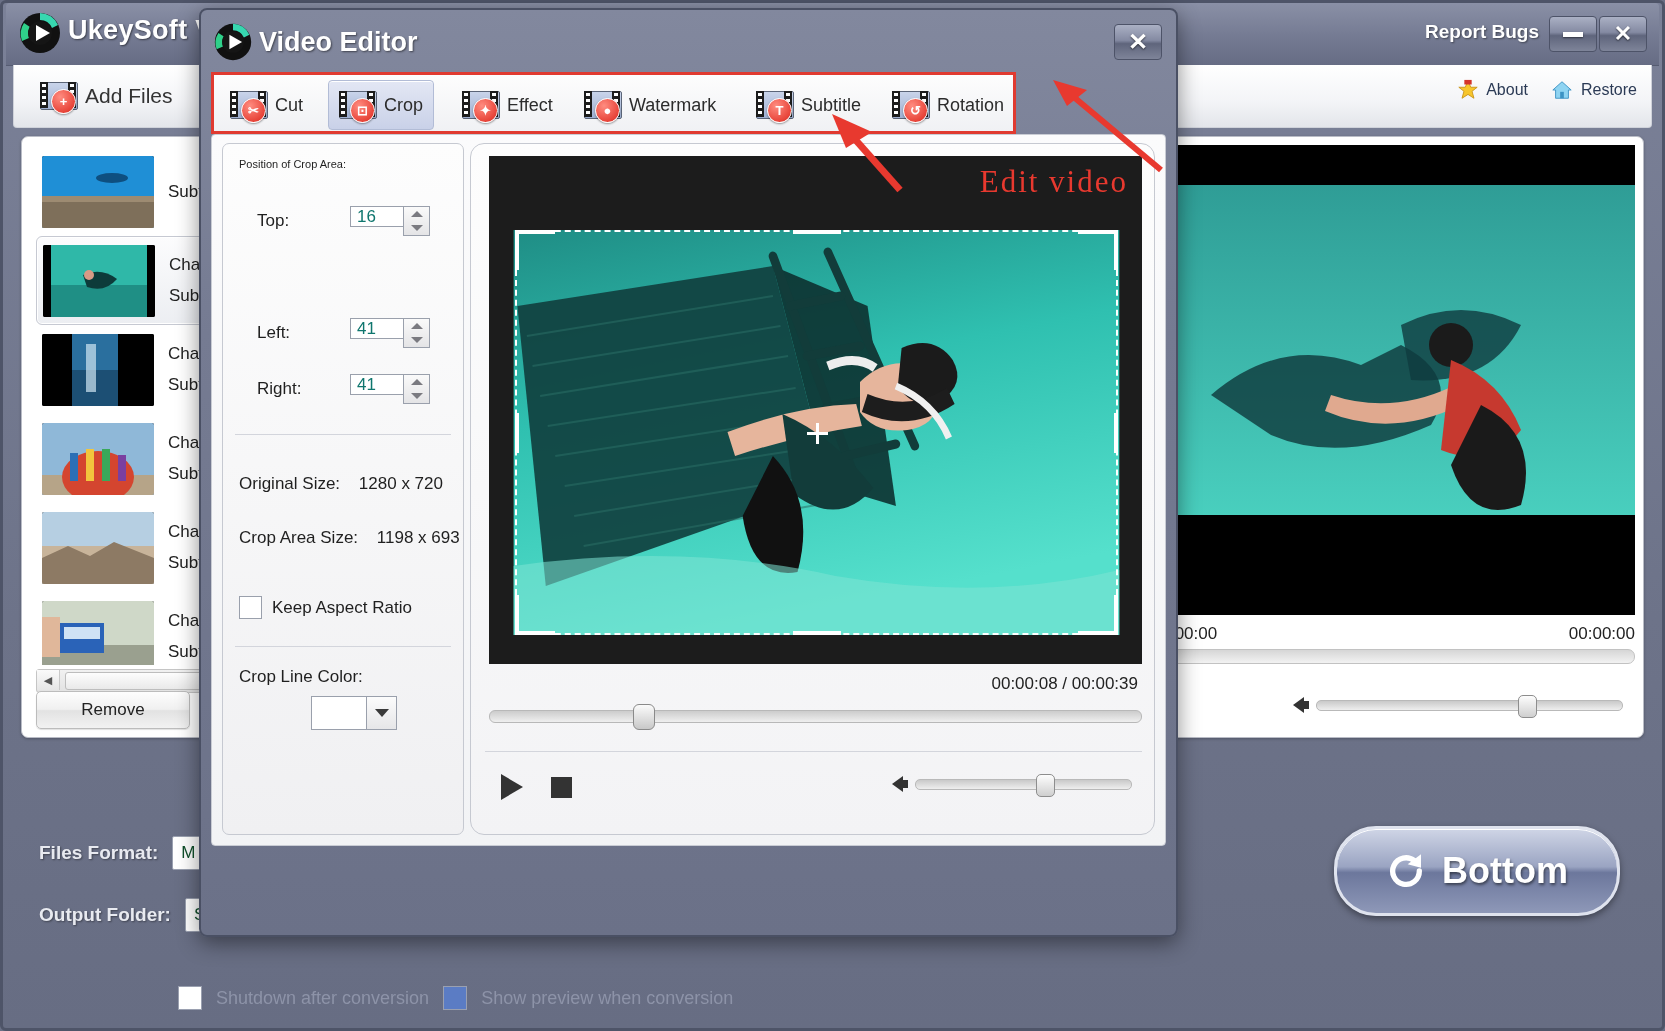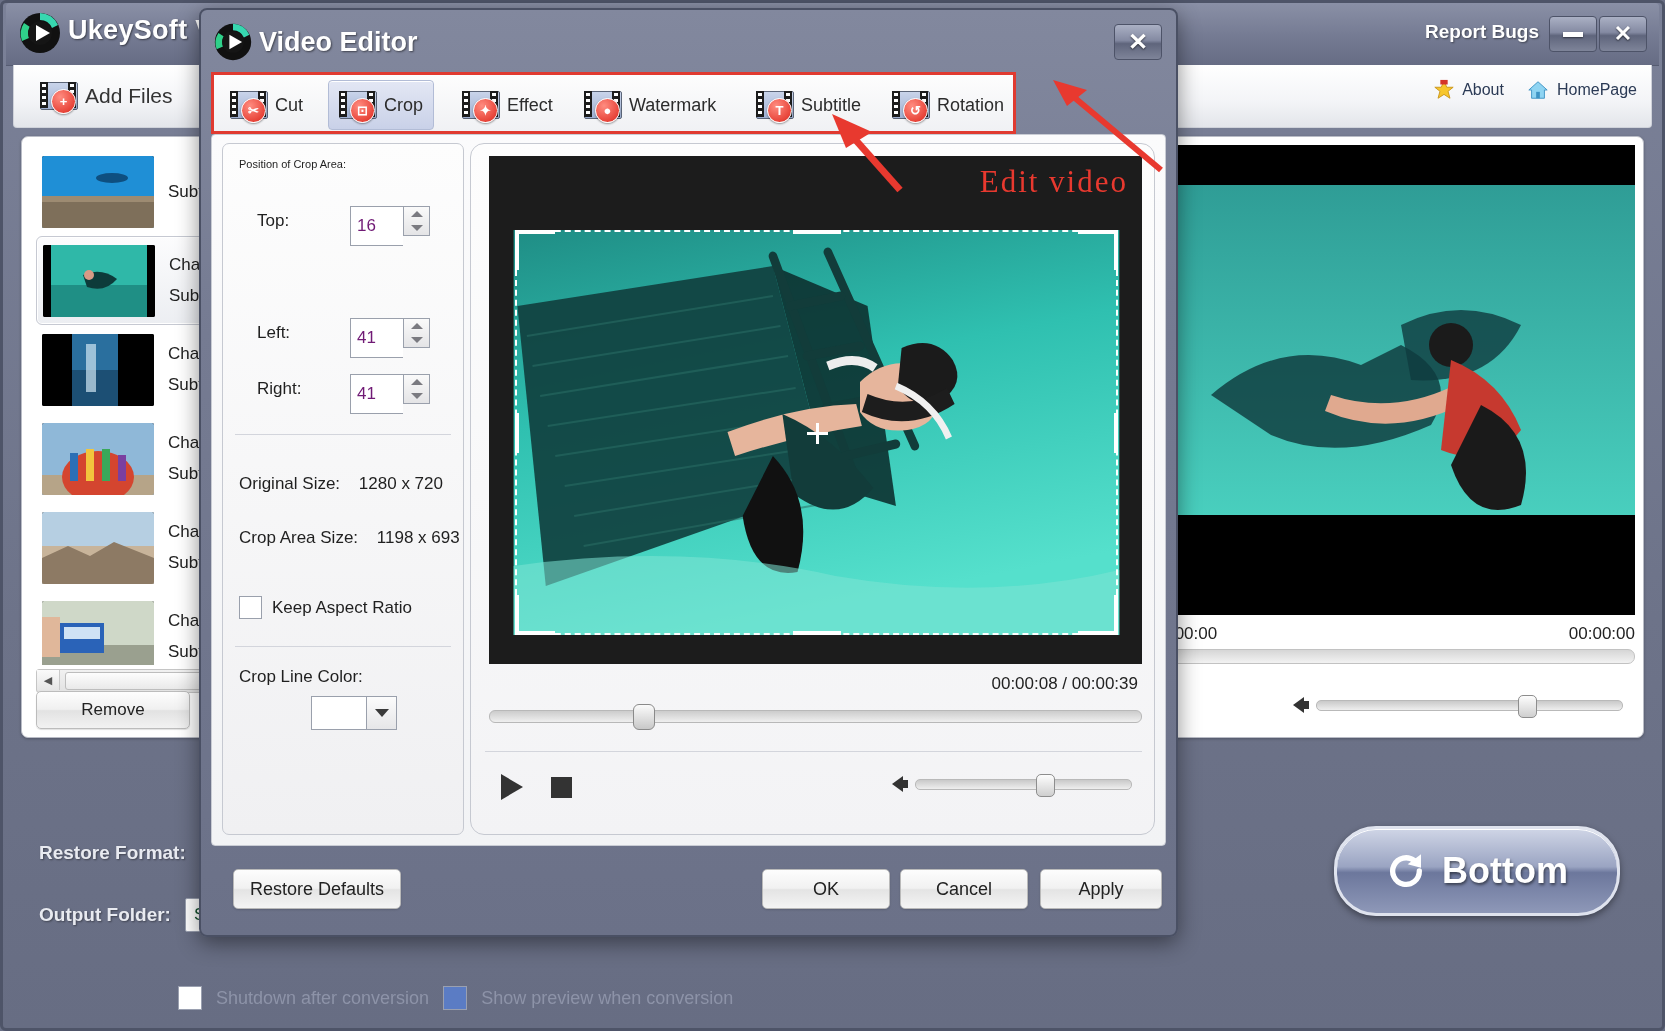--- a/index.html
+++ b/index.html
@@ -207,22 +207,22 @@
   #crop-settings{
     position:absolute;left:10px;top:8px;width:240px;height:690px;
     background:linear-gradient(180deg,#fdfdfd,#f0f0f2);
     border:1px solid #c6c9d1;border-radius:7px;
   }
   #crop-settings .hdr{position:absolute;left:16px;top:14px;font-size:11px;color:#1f1f1f;}
   .spin-row{position:absolute;left:0;right:0;height:34px;display:flex;align-items:center;}
   .spin-row .slabel{position:absolute;left:34px;font-size:17px;color:#1f1f1f;}
   .spinner{position:absolute;right:33px;width:80px;height:30px;display:flex;}
   .spinner input{
-    width:53px;height:40px;box-sizing:border-box;border:1px solid #9aa0ac;border-right:none;
-    background:#fff;font-size:17px;color:#701a75;padding:0 6px;font-family:"Liberation Sans",sans-serif;
+    width:53px;height:21px;box-sizing:border-box;border:1px solid #9aa0ac;border-right:none;
+    background:#fff;font-size:17px;color:#0f766e;padding:0 6px;font-family:"Liberation Sans",sans-serif;
     outline:none;
   }
   .spin-arrows{
     width:27px;height:30px;box-sizing:border-box;border:1px solid #9aa0ac;
     background:linear-gradient(180deg,#fafafa,#e4e4e6);
     display:flex;flex-direction:column;align-items:center;justify-content:space-around;
   }
   .spin-arrows i{display:block;width:0;height:0;border-left:6px solid transparent;border-right:6px solid transparent;}
   .spin-arrows .up{border-bottom:6px solid #7a7a80;}
   .spin-arrows .dn{border-top:6px solid #7a7a80;}
@@ -347,21 +347,21 @@
           <path d="M12 2l3 7h7l-5.6 4.4L18.5 21 12 16.8 5.5 21l2.1-7.6L2 9h7z" fill="#f7c62c" stroke="#c9951a"></path>
           <rect x="8" y="1" width="8" height="5" fill="#d4342a"></rect>
         </svg>
         <span>About</span>
       </div>
       <div class="lk">
         <svg width="24" height="22" viewBox="0 0 24 24">
           <path d="M12 3L2 12h3v9h14v-9h3z" fill="#8fd4f2" stroke="#3d93c4"></path>
           <rect x="10" y="14" width="4" height="7" fill="#3d93c4"></rect>
         </svg>
-        <span>HomePage</span>
+        <span>Restore</span>
       </div>
     </div>
   </div>
 
   <div id="filelist-panel">
     <div id="filelist">
 
       <div class="file-row">
         <div class="thumb">
           <svg width="112" height="72" viewBox="0 0 112 72">
@@ -497,21 +497,21 @@
     <div id="preview-vol">
       <span class="spk"></span>
       <div class="slider-track">
         <div class="slider-knob" style="left:66%;"></div>
       </div>
     </div>
   </div>
 
   <div id="output-area">
     <div class="out-row" style="left:14px;top:62px;">
-      <span class="out-label">Restore Format:</span>
+      <span class="out-label">Files Format:</span>
       <span class="out-field">M</span>
     </div>
     <div class="out-row" style="left:14px;top:124px;">
       <span class="out-label">Output Folder:</span>
       <span class="out-field">Sa</span>
     </div>
   </div>
 
   <div id="chk-row">
     <span class="chk-box"></span>
@@ -751,28 +751,20 @@
 
       <div id="dlg-vol">
         <span class="spk"></span>
         <div class="slider-track">
           <div class="slider-knob" style="left:56%;"></div>
         </div>
       </div>
     </div>
   </div>
 
-  <div id="dlg-footer">
-    <div id="dlg-footer-inner">
-      <div class="dbtn" id="btn-restore">Restore Defaults</div>
-      <div class="dbtn" id="btn-ok">OK</div>
-      <div class="dbtn" id="btn-cancel">Cancel</div>
-      <div class="dbtn" id="btn-apply">Apply</div>
-    </div>
-  </div>
 
   <svg id="arrow-svg">
     <path d="M862 78 L960 160" stroke="#e8392f" stroke-width="6" fill="none"></path>
     <polygon points="852,70 886,80 866,96" fill="#e8392f"></polygon>
     <path d="M470 200 L500 160" stroke="#e8392f" stroke-width="0" fill="none"></path>
   </svg>
 </div>
 
 <svg style="position:absolute;left:0;top:0;width:1665px;height:1031px;pointer-events:none;">
   <path d="M845 128 L900 190" stroke="#e8392f" stroke-width="7" fill="none"></path>

